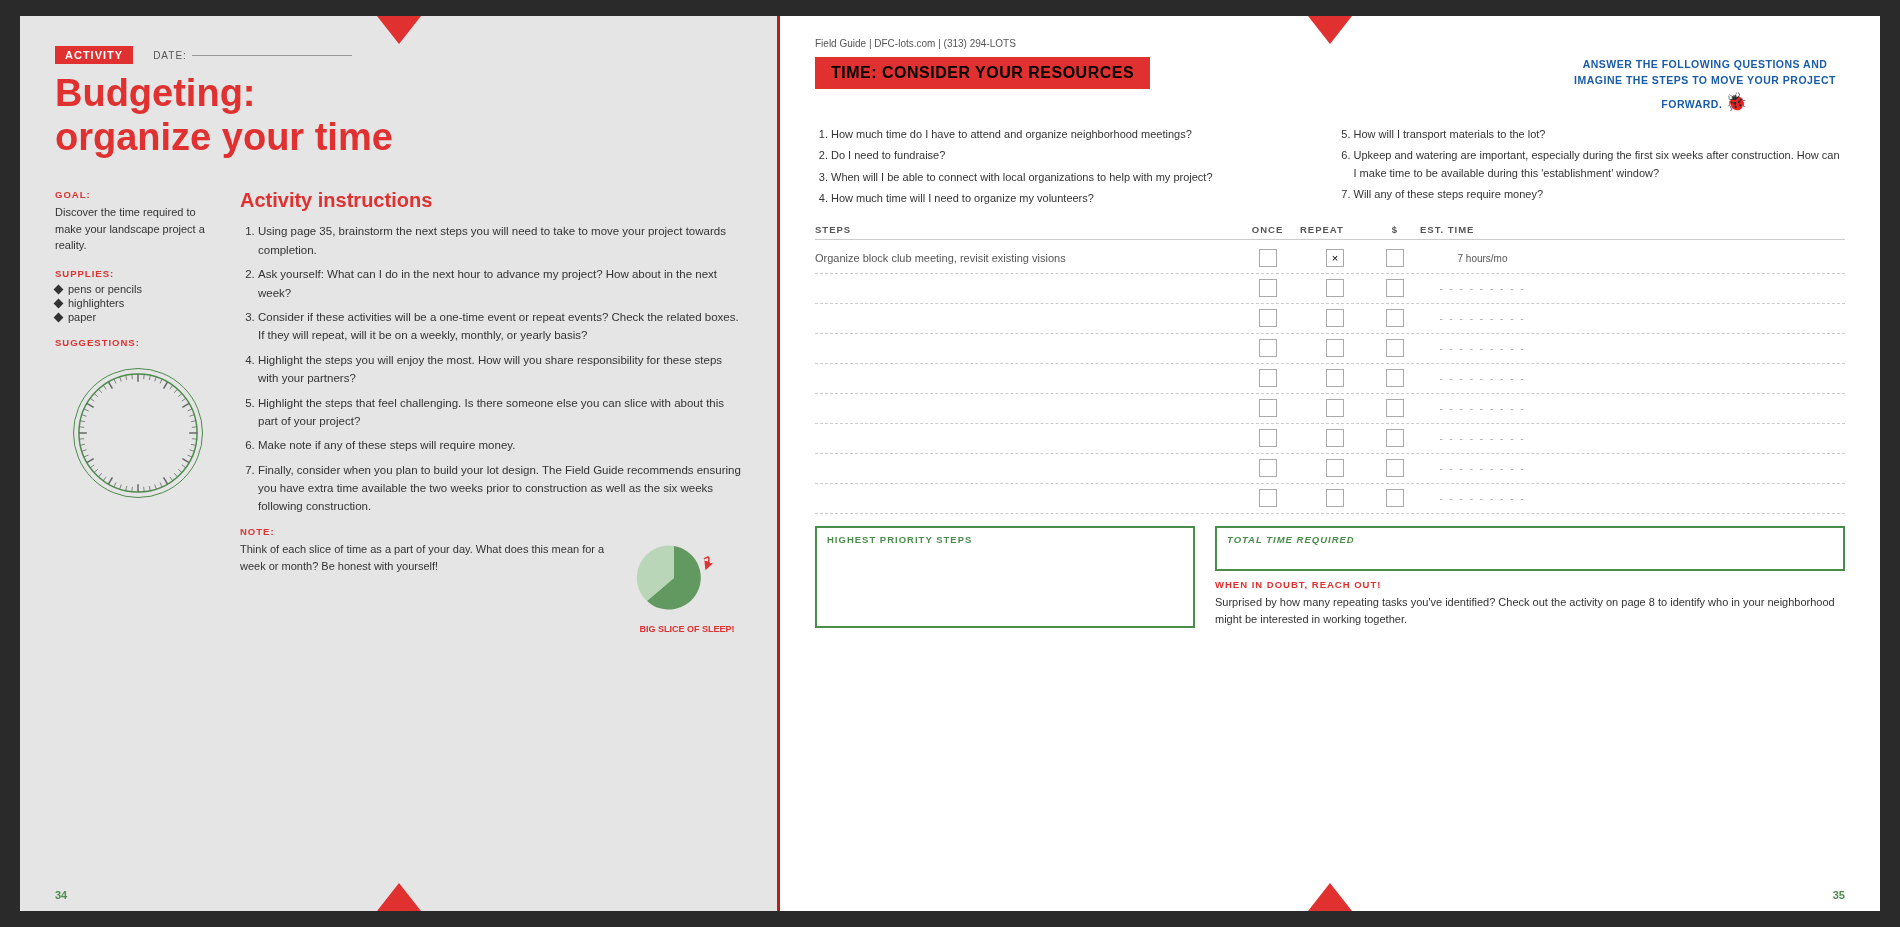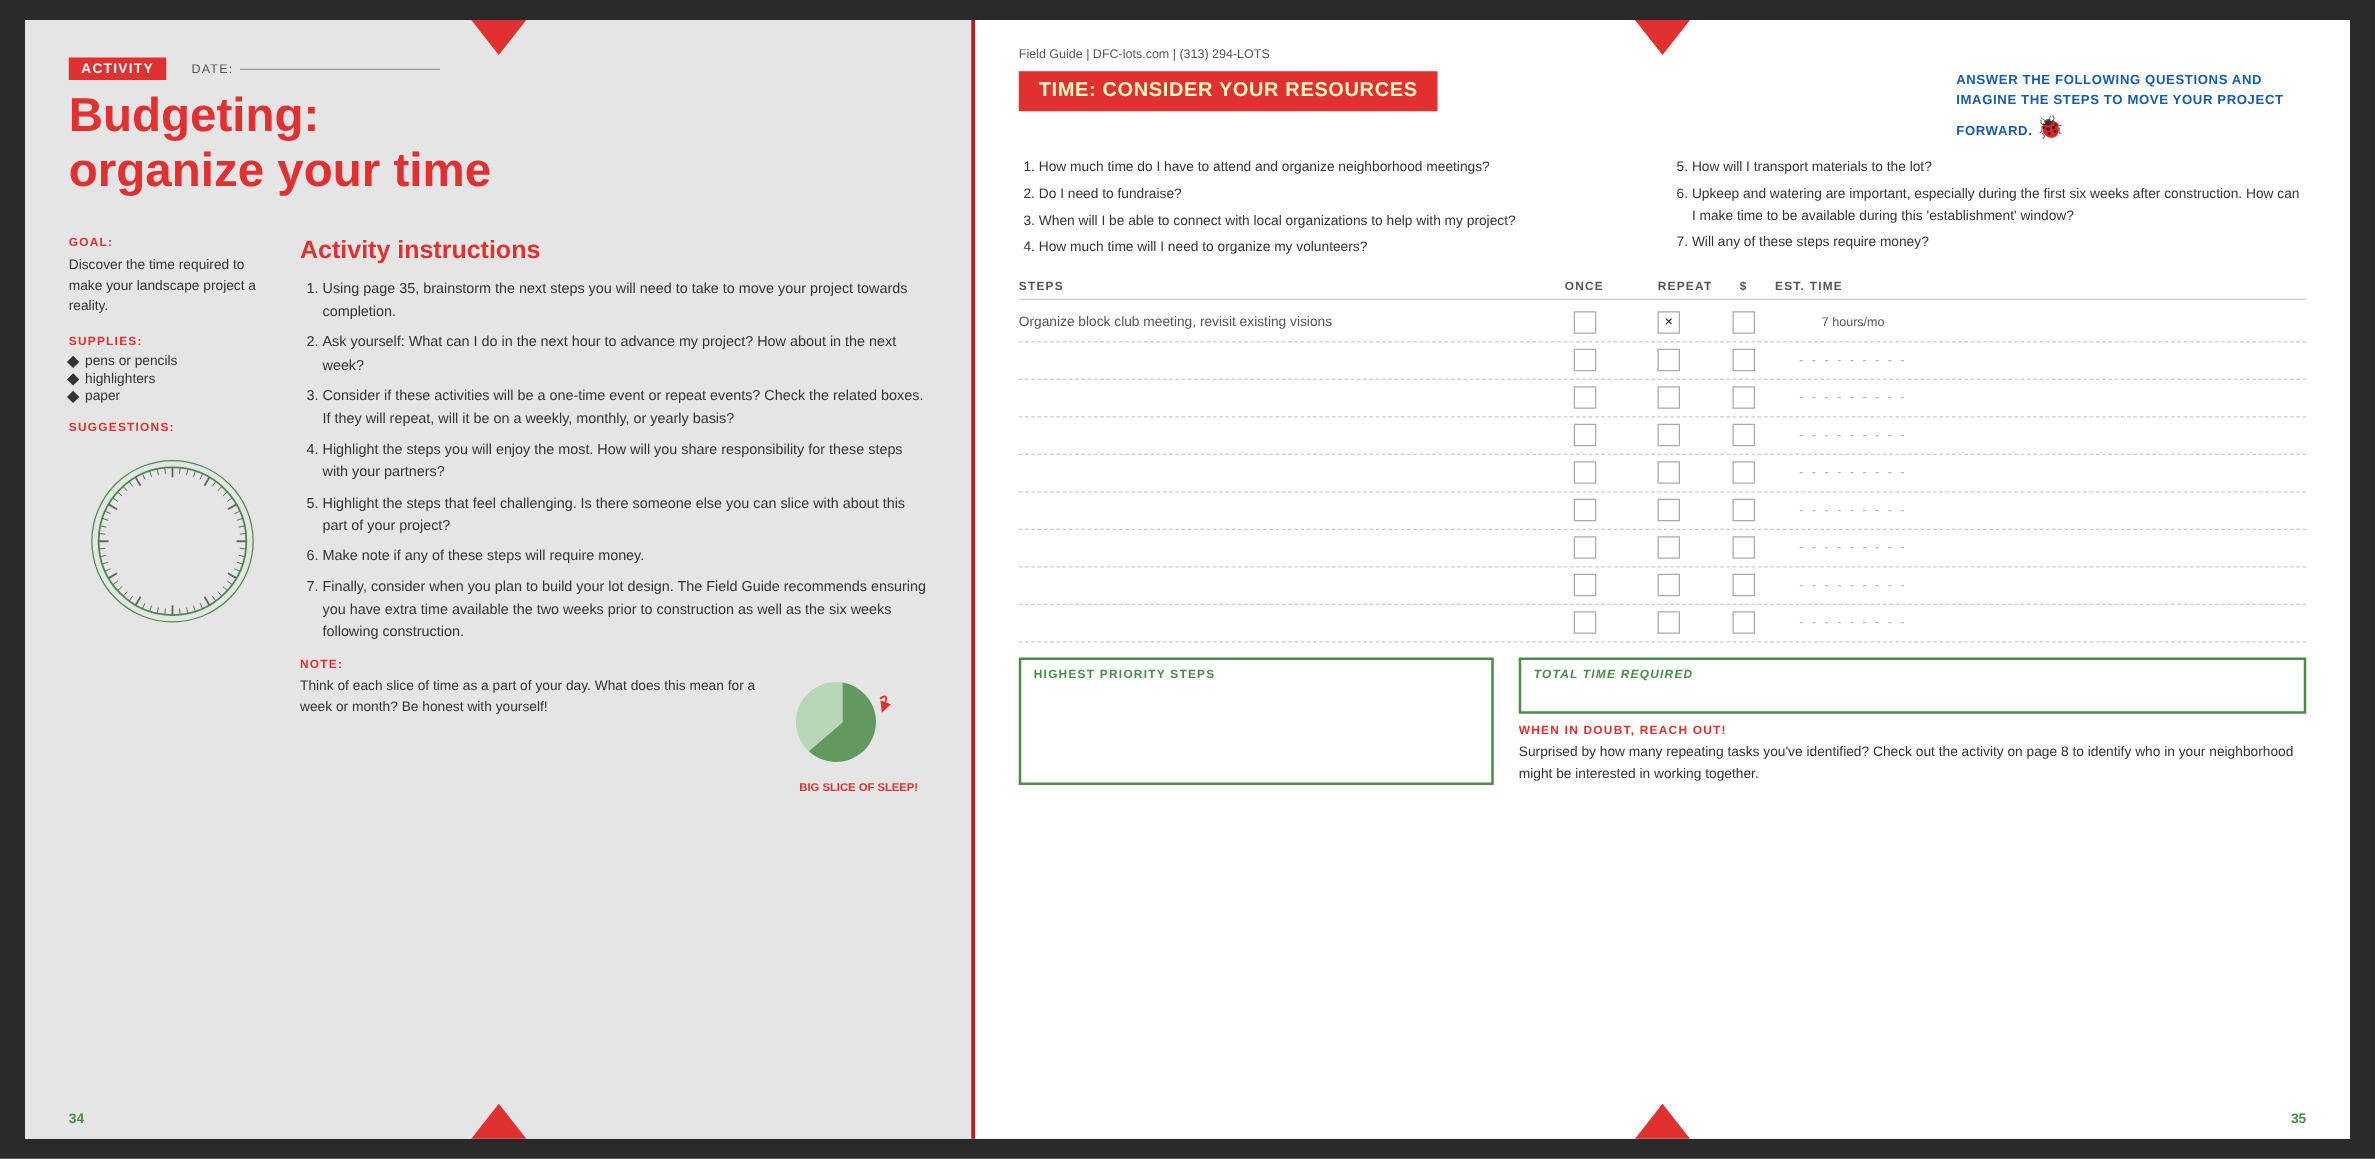--- a/index.html
+++ b/index.html
@@ -224,39 +224,39 @@
       margin-bottom: 8px;
     }
     .right-top-row {
       display: flex;
       justify-content: space-between;
       align-items: flex-start;
       margin-bottom: 10px;
     }
     .time-section-title {
       background: #e03030;
-      color: #fef9c3;
+      color: #000000;
       font-size: 16px;
       font-weight: bold;
       letter-spacing: 0.5px;
       padding: 7px 16px;
       text-transform: uppercase;
       display: inline-block;
     }
     .answer-box {
       text-align: right;
       max-width: 280px;
     }
     .answer-box-text {
       color: #1a5ca8;
       font-size: 10.5px;
       font-weight: bold;
       text-transform: uppercase;
       letter-spacing: 0.5px;
-      text-align: left;
+      text-align: center;
       line-height: 1.5;
     }
     .ladybug {
       display: inline-block;
       font-size: 18px;
     }
 
     .two-col-right {
       display: flex;
       gap: 15px;
@@ -285,21 +285,21 @@
     }
     .table-header-row {
       display: flex;
       align-items: center;
       border-bottom: 1px solid #ccc;
       padding-bottom: 4px;
       margin-bottom: 4px;
     }
     .col-steps { width: 420px; font-size: 9.5px; font-weight: bold; color: #555; text-transform: uppercase; letter-spacing: 1px; }
     .col-once { width: 65px; font-size: 9.5px; font-weight: bold; color: #555; text-transform: uppercase; letter-spacing: 1px; text-align: center; }
-    .col-repeat { width: 70px; font-size: 9.5px; font-weight: bold; color: #555; text-transform: uppercase; letter-spacing: 1px; text-align: right; }
+    .col-repeat { width: 70px; font-size: 9.5px; font-weight: bold; color: #555; text-transform: uppercase; letter-spacing: 1px; text-align: left; }
     .col-dollar { width: 50px; font-size: 9.5px; font-weight: bold; color: #555; text-transform: uppercase; letter-spacing: 1px; text-align: center; }
     .col-est { width: 120px; font-size: 9.5px; font-weight: bold; color: #555; text-transform: uppercase; letter-spacing: 1px; }
 
     .table-row-item {
       display: flex;
       align-items: center;
       border-bottom: 1px dashed #ccc;
       padding: 5px 0;
       min-height: 30px;
     }

